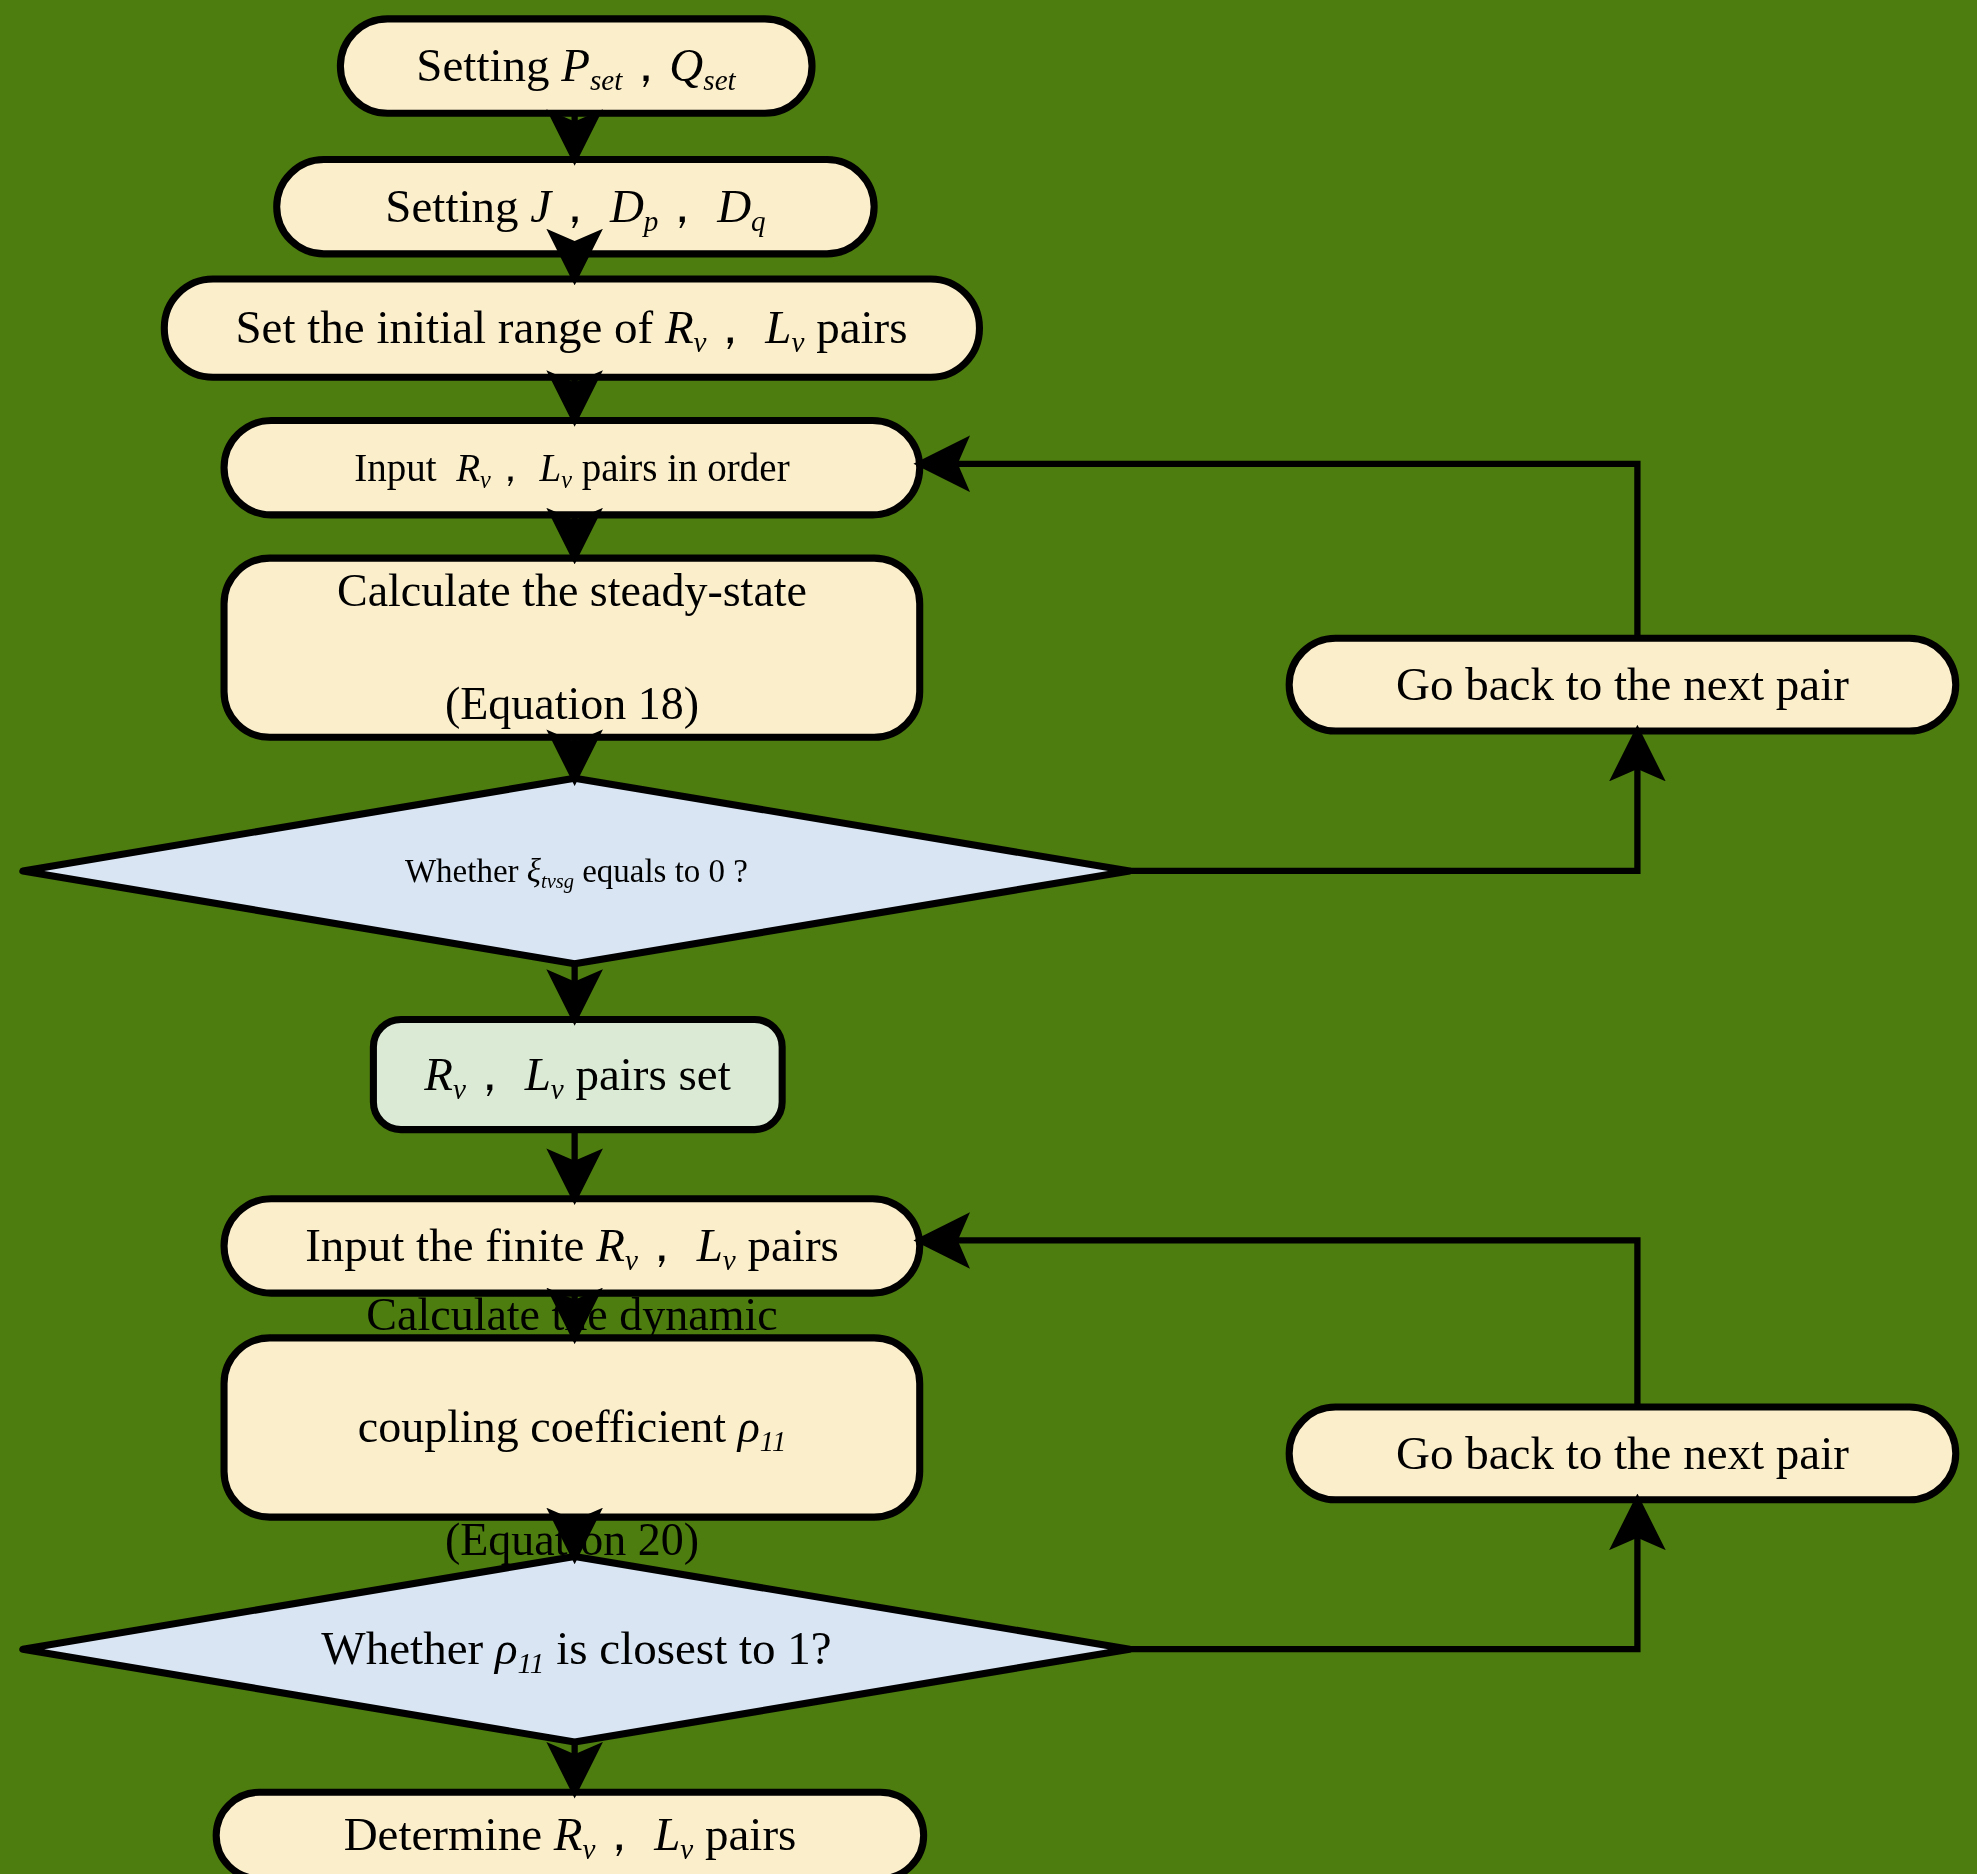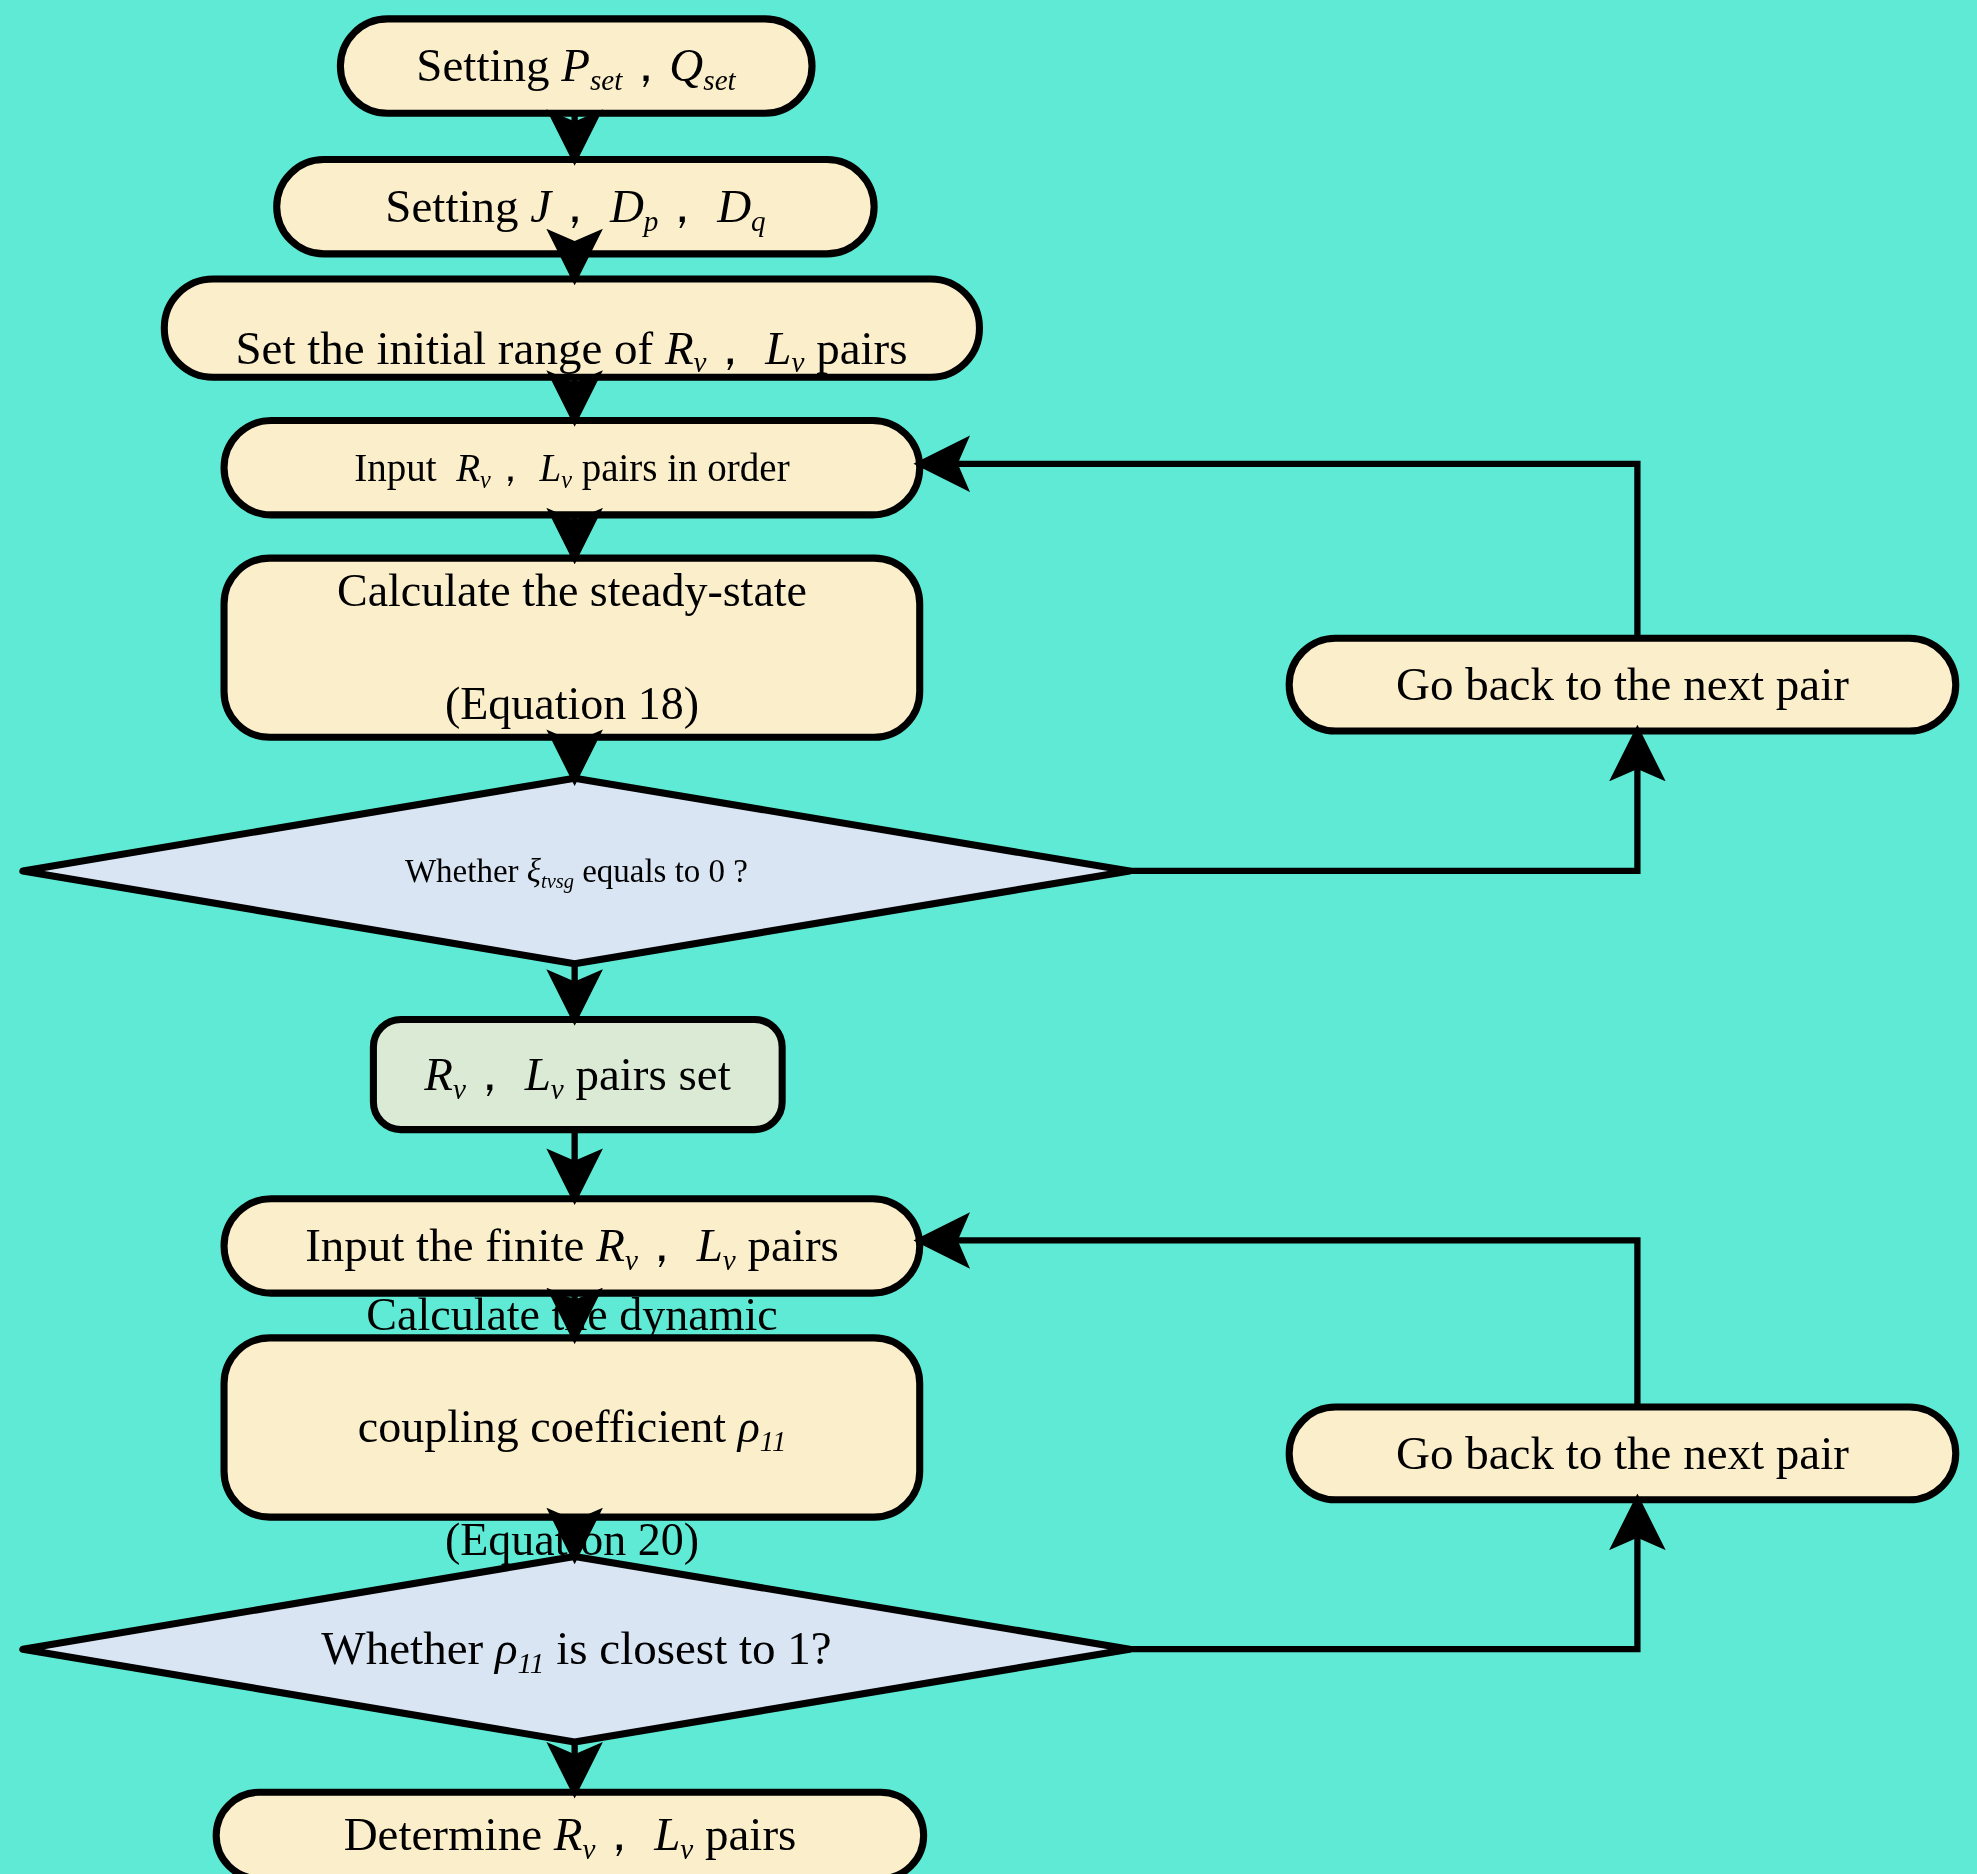--- a/index.html
+++ b/index.html
@@ -1,18 +1,18 @@
 <!DOCTYPE html>
 <html style="font-size:12.6px"><head>
 <meta charset="utf-8">
 <style>
   html,body{margin:0;padding:0;background:#ffffff;}
   body{width:1977px;height:1874px;overflow:hidden;
        font-family:"Liberation Serif","DejaVu Serif",serif;}
-  #stage{position:relative;width:1977px;height:1874px;background:#5eead4;}
+  #stage{position:relative;width:1977px;height:1874px;background:#4d7c0f;}
   svg#flow{position:absolute;left:0;top:0;width:1977px;height:1874px;}
   .node-text{
     position:absolute;
     display:flex;align-items:center;justify-content:center;
     text-align:center;
     font-family:"Liberation Serif","DejaVu Serif",serif;
     color:#000;
     line-height:1.22;
     pointer-events:none;
     white-space:pre-line;
@@ -83,21 +83,21 @@
   </svg>
 
   <div class="node-text" style="left:340px;top:19px;width:472px;height:94px;font-size:47px;">
     <span><span>Setting </span><span class="it">P</span><sub>set</sub><span class="cjk-comma">，</span><span class="it">Q</span><sub>set</sub></span>
   </div>
 
   <div class="node-text" style="left:277px;top:160px;width:597px;height:94px;font-size:47px;">
     <span><span>Setting </span><span class="it">J</span><span>，</span><span>&nbsp;</span><span class="it">D</span><sub>p</sub><span>，</span><span>&nbsp;</span><span class="it">D</span><sub>q</sub></span>
   </div>
 
-  <div class="node-text" style="left:164px;top:279px;width:815px;height:98px;font-size:47px;align-items:flex-end;">
+  <div class="node-text" style="left:164px;top:279px;width:815px;height:98px;font-size:47px;">
     <span><span>Set the initial range of </span><span class="it">R</span><sub>v</sub><span>，</span><span>&nbsp;</span><span class="it">L</span><sub>v</sub><span> pairs</span></span>
   </div>
 
   <div class="node-text" style="left:224px;top:421px;width:696px;height:94px;font-size:39px;">
     <span><span>Input </span><span>&nbsp;</span><span class="it">R</span><sub>v</sub><span>，</span><span>&nbsp;</span><span class="it">L</span><sub>v</sub><span> pairs in order</span></span>
   </div>
 
   <div class="node-text" style="left:224px;top:558px;width:696px;height:179px;font-size:46px;justify-content:center;">
     <span style="display:block;">
       <span style="display:block;">Calculate the steady-state</span>

